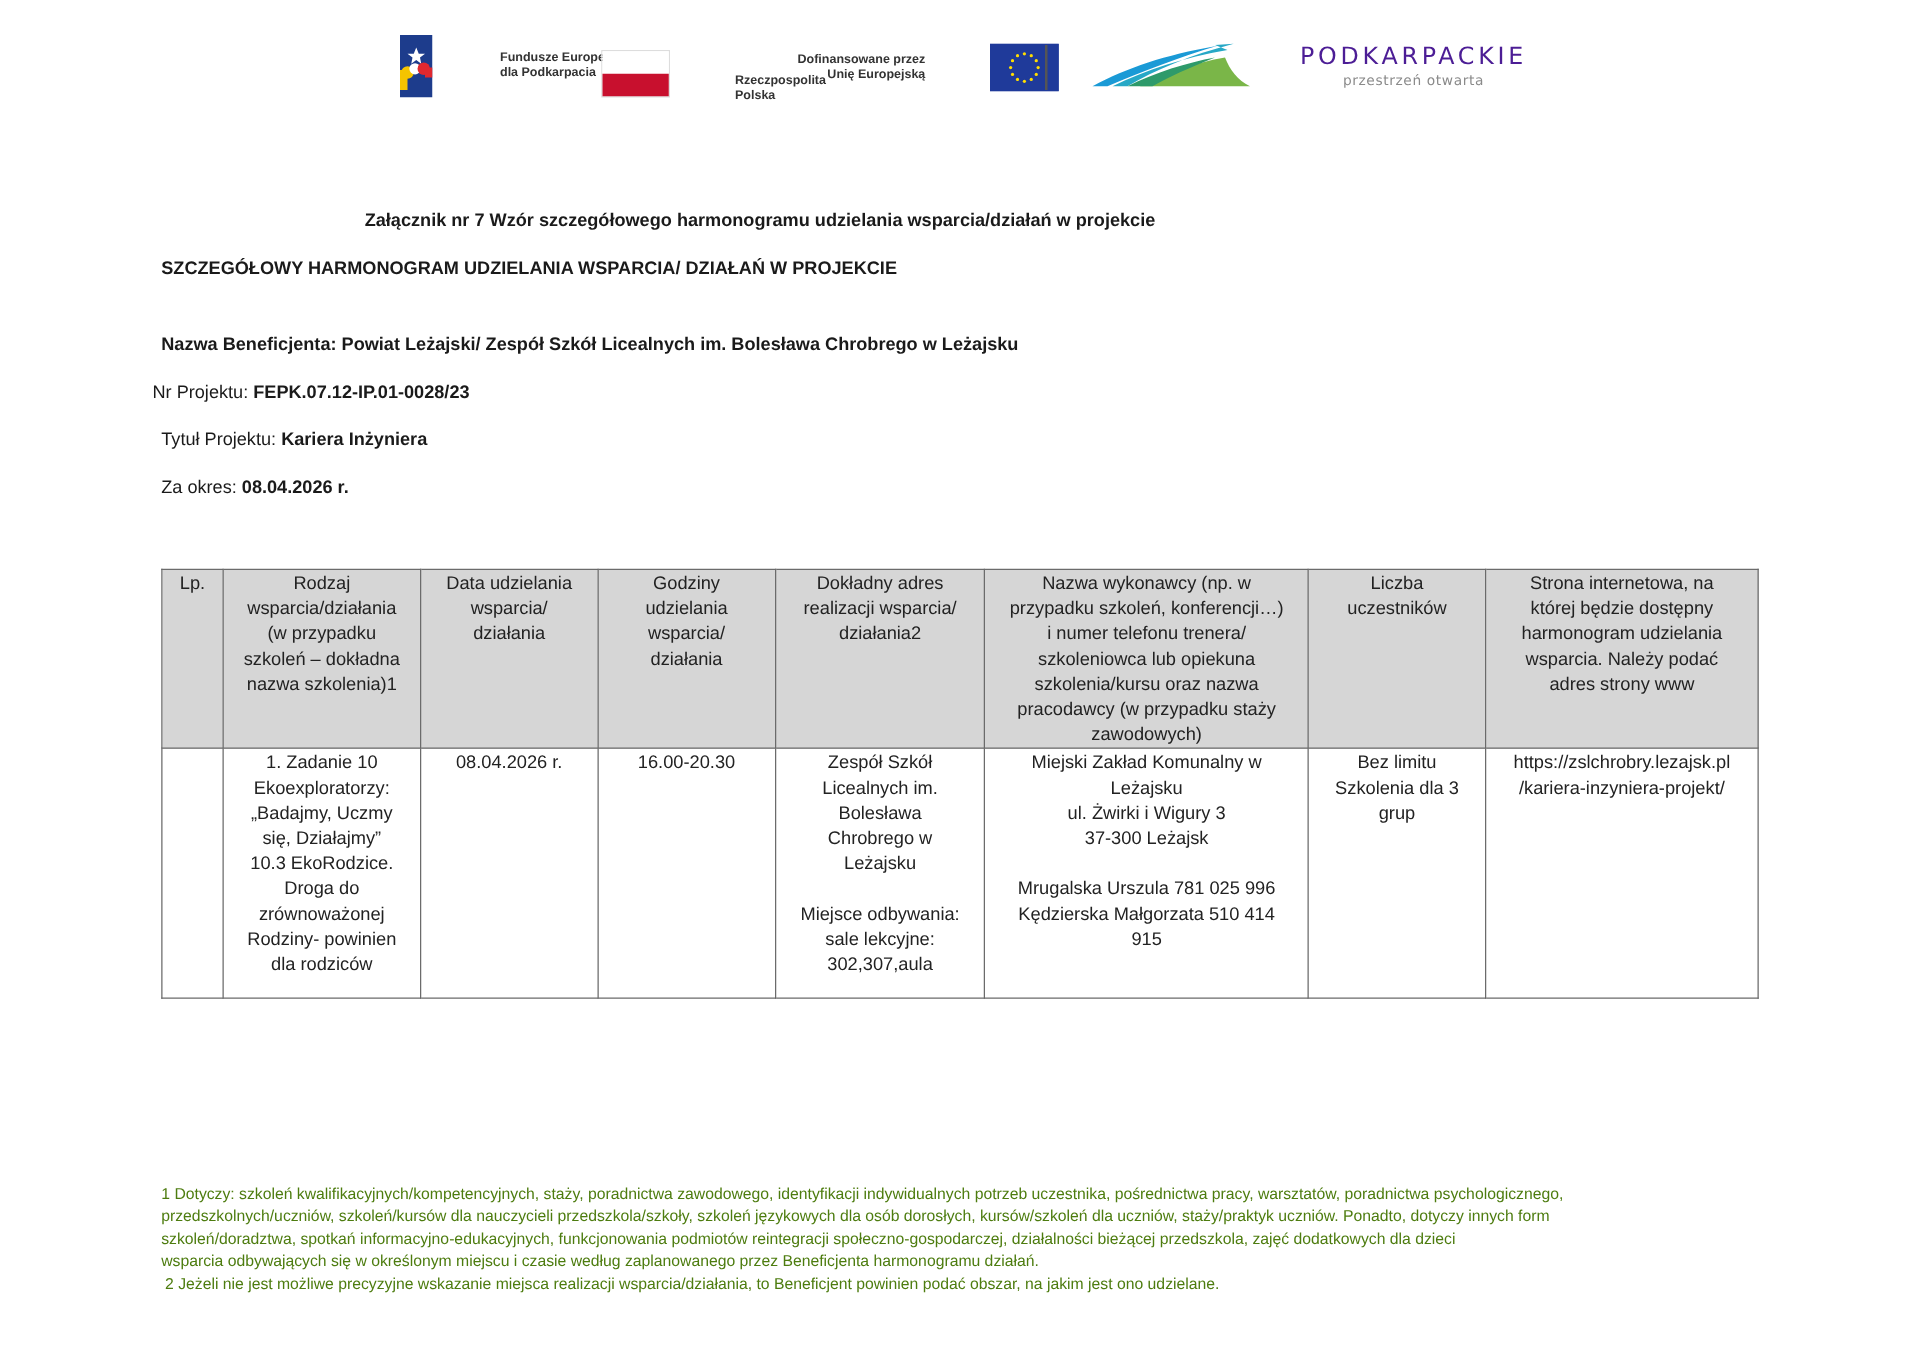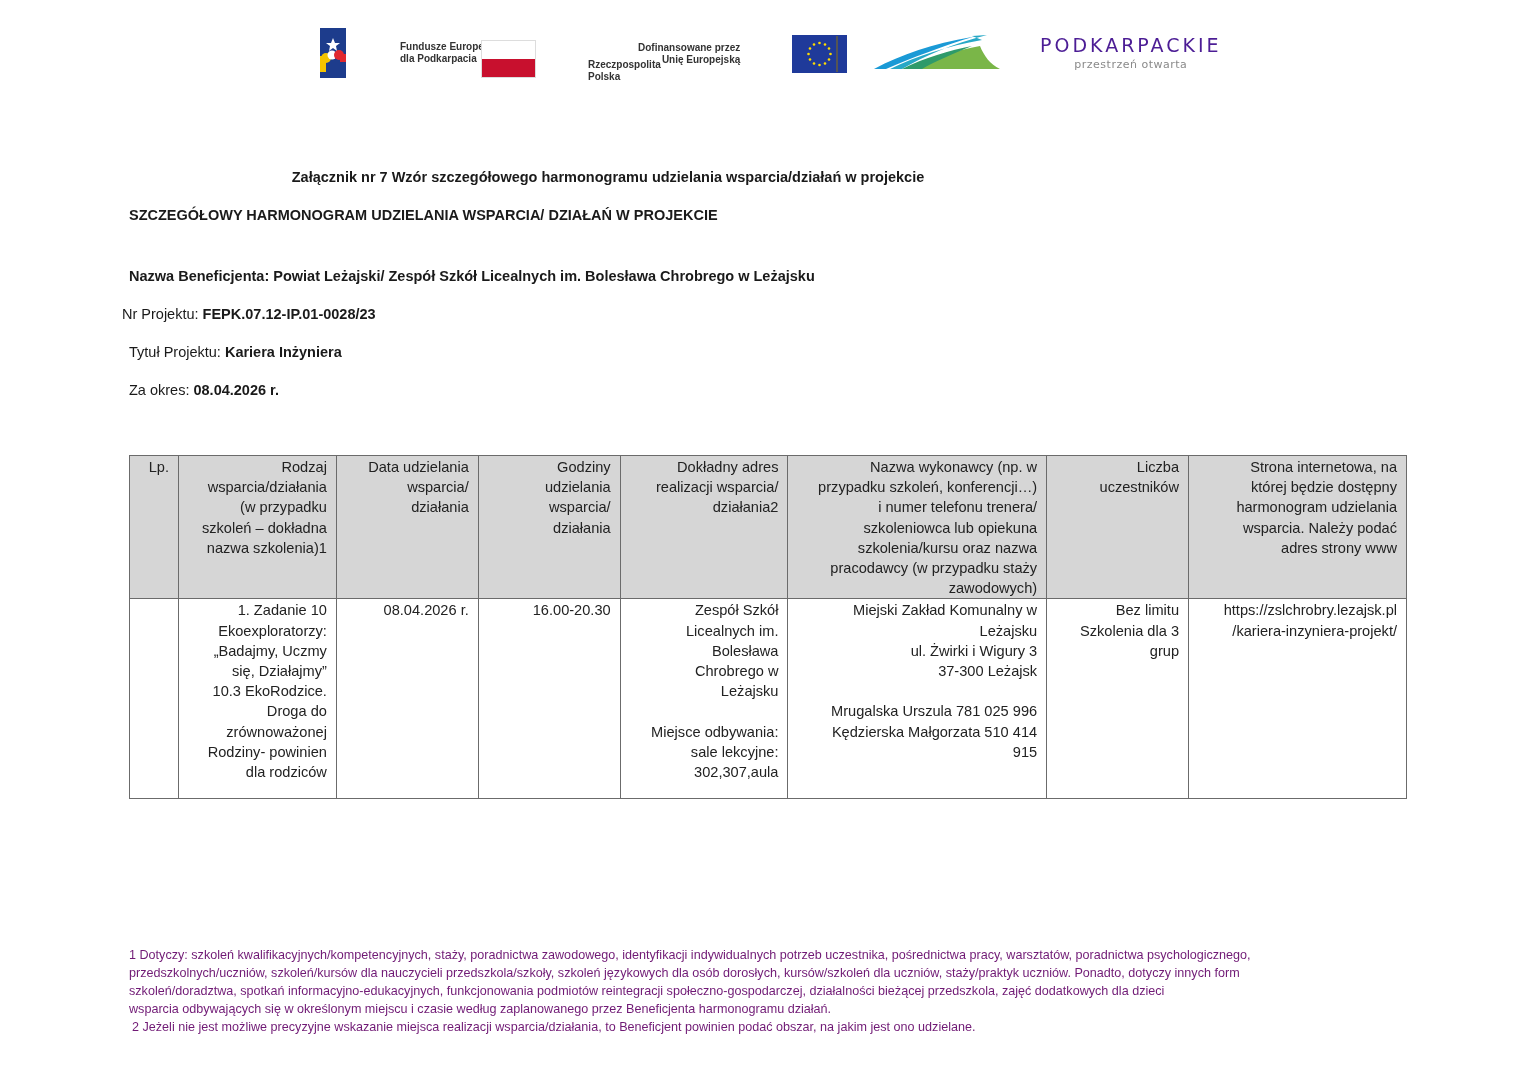--- a/index.html
+++ b/index.html
@@ -28,31 +28,31 @@
   }
   .doc-title { position: absolute; top: 207px; left: 129px; font-size: 14.5px; font-weight: bold; }
   .meta-line { position: absolute; left: 129px; font-size: 14.5px; }
   .meta-line b { font-weight: bold; }
 
   table.sched {
     position: absolute; left: 129px; top: 455px; width: 1278px;
     border-collapse: collapse; font-size: 14.6px; line-height: 20.2px;
   }
   table.sched td, table.sched th {
-    border: 1.5px solid #6b6b6b; vertical-align: top; text-align: right;
+    border: 1.5px solid #6b6b6b; vertical-align: top; text-align: center;
     padding: 1px 9px 0 9px; font-weight: normal; color: #222;
   }
   table.sched thead th { background: #d6d6d6; height: 140px; }
   table.sched tbody td { height: 198px; }
   .cell-line { display: block; }
   .blank-line { display: block; height: 20.2px; }
 
   .footnotes {
     position: absolute; left: 129px; top: 946px; width: 1280px;
-    font-size: 12.6px; line-height: 18px; color: #701a75;
+    font-size: 12.6px; line-height: 18px; color: #4d7c0f;
   }
   .fn2 { padding-left: 3px; }
 </style>
 </head>
 <body>
 
 <div class="logos">
   <div class="logo" style="left:8px; top:6px;">
     <svg class="fe-mark" viewBox="0 0 26 50">
       <rect x="0" y="0" width="26" height="50" fill="#1d3c8c"></rect>

